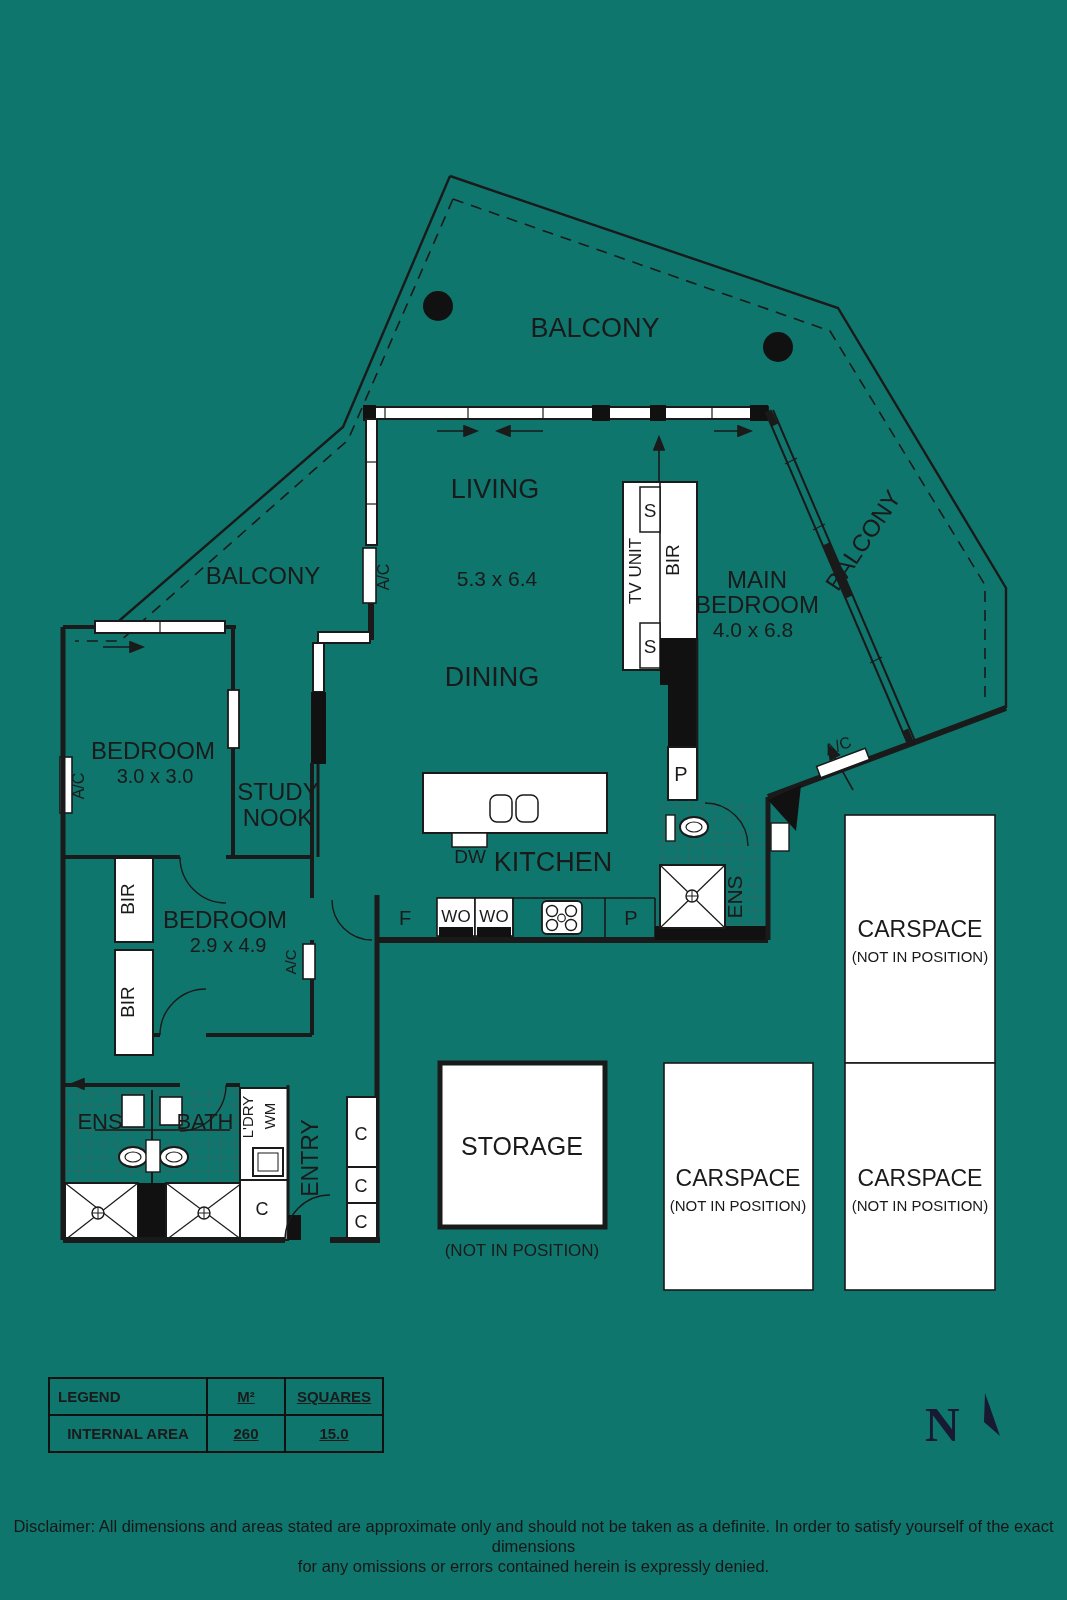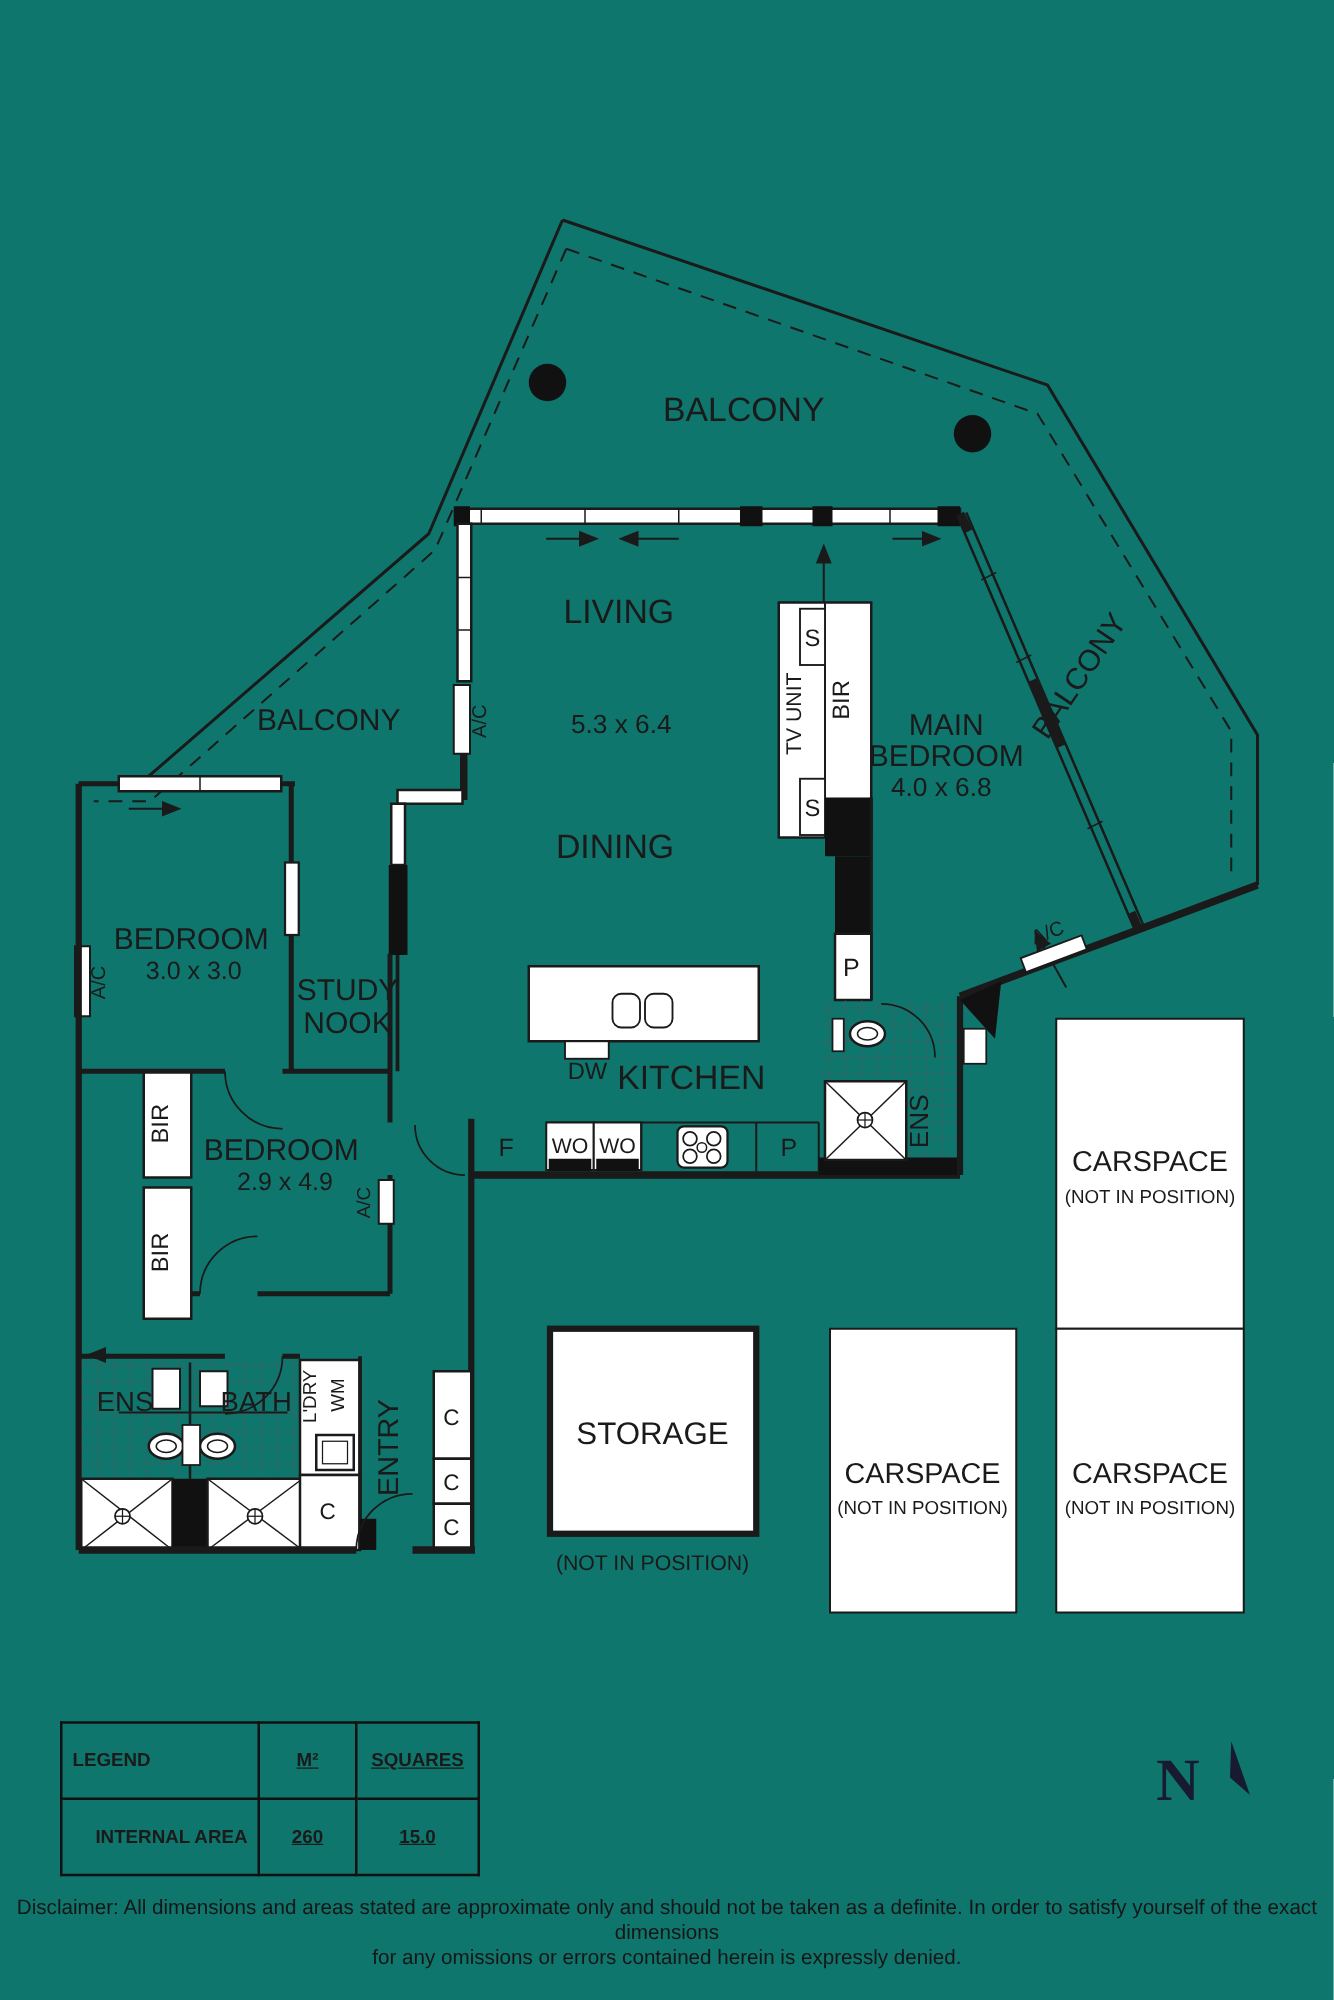--- a/index.html
+++ b/index.html
@@ -6,24 +6,24 @@
   #page{position:relative;width:1067px;height:1600px;background:#0f766e;overflow:hidden;
         font-family:"Liberation Sans", sans-serif;color:#1a1a1a;}
   svg text{font-family:"Liberation Sans", sans-serif;fill:#1a1a1a;}
   .room{font-size:27px;}
   .room-m{font-size:24px;}
   .dims{font-size:21px;}
   .small{font-size:19px;}
   .tiny{font-size:16px;}
   #legend{position:absolute;left:48px;top:1377px;border-collapse:collapse;}
   #legend th,#legend td{border:2px solid #111;font-size:15px;font-weight:bold;
-        padding:16px 8px;height:27px;white-space:nowrap;}
+        padding:4px 8px;height:27px;white-space:nowrap;}
   #legend th{text-align:left;}
   #legend th.c,#legend td.c{text-align:center;text-decoration:underline;}
-  #legend td.name{text-align:right;width:140px;margin-left:19px;}
+  #legend td.name{text-align:center;width:140px;margin-left:19px;}
   #legend .m2{width:60px;}
   #legend .sq{width:80px;}
   #compass{position:absolute;left:915px;top:1385px;width:110px;height:80px;}
   #compass .n{position:absolute;left:10px;top:12px;font-family:"Liberation Serif", serif;
         font-weight:bold;font-size:48px;color:#171a30;}
   #disclaimer{position:absolute;left:0;top:1516px;width:1067px;text-align:center;
         font-size:16.5px;line-height:20px;color:#161616;}
 </style>
 </head>
 <body>

